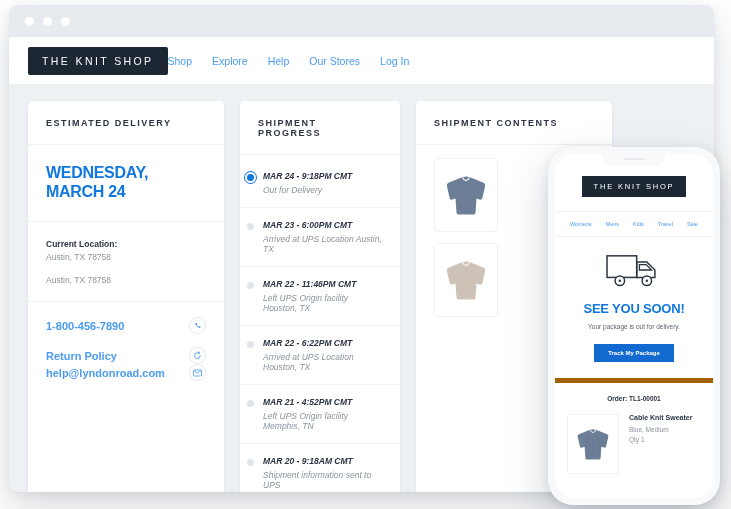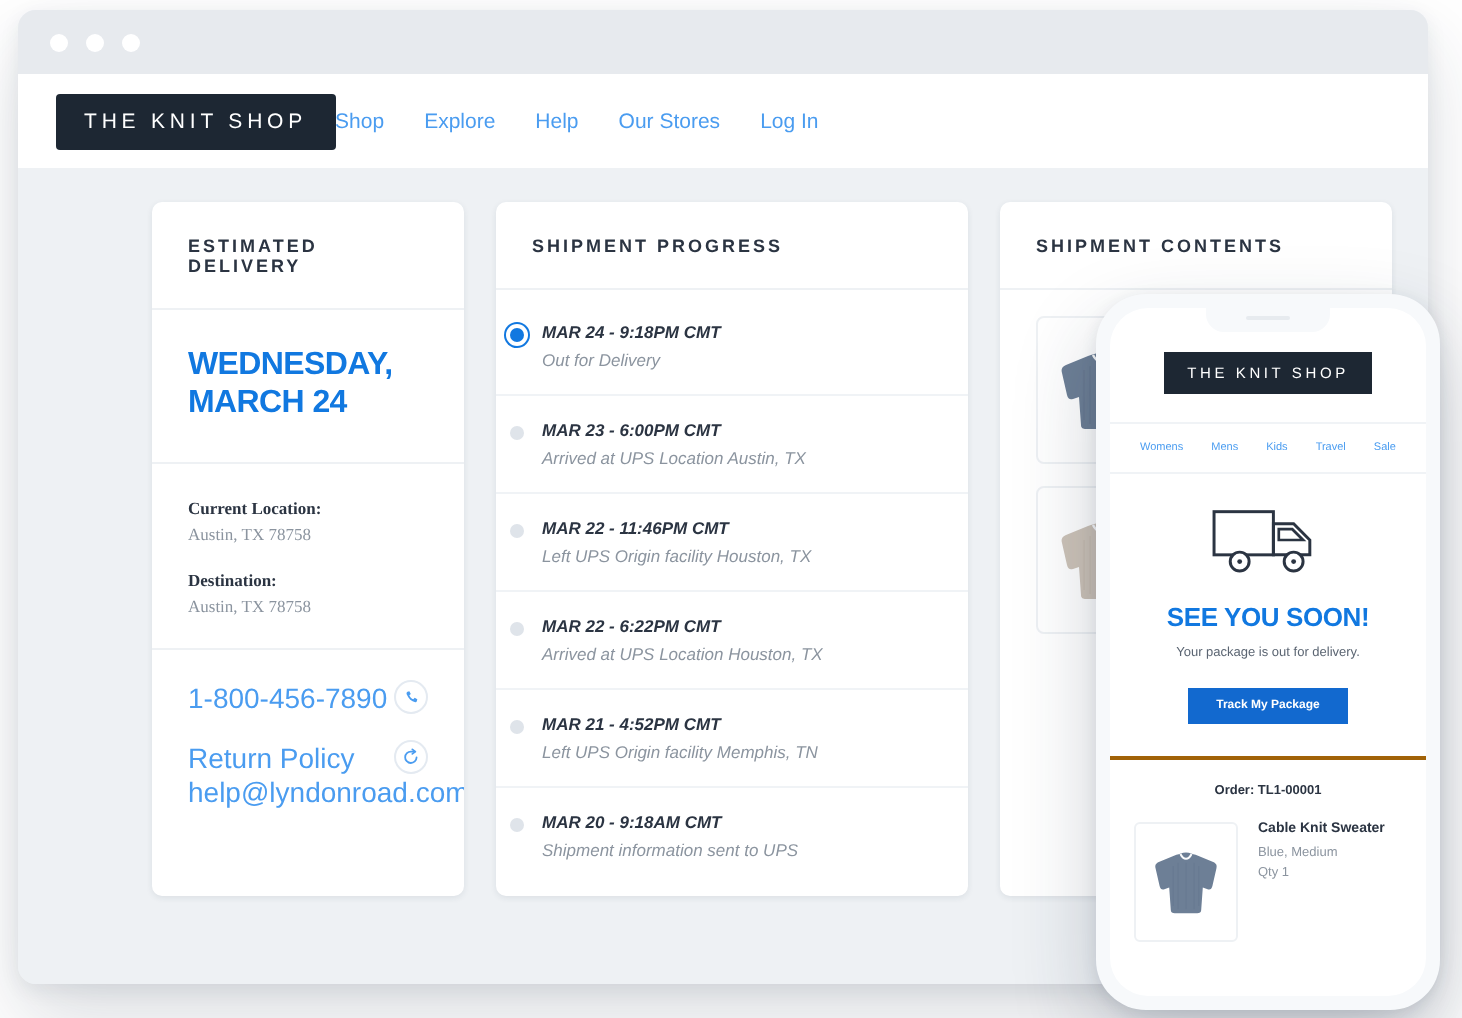--- a/index.html
+++ b/index.html
@@ -53,52 +53,52 @@
     box-shadow:0 1px 3px rgba(35,50,75,.09);
     overflow:hidden;
   }
   .card-title{
     font-size:9px;font-weight:bold;letter-spacing:1.5px;color:#2b3442;
     padding:17px 18px 16px 18px;border-bottom:1px solid #eef1f4;
     text-transform:uppercase;
   }
 
   
-  .card-delivery{width:156px;margin-left:48px;}
+  .card-delivery{width:196px;}
   .eta-block{padding:18px 18px 20px 18px;border-bottom:1px solid #eef1f4;}
   .eta{
     color:#1178e0;font-size:16px;font-weight:bold;line-height:1.2;letter-spacing:-.3px;
   }
-  .loc-block{padding:17px 18px 16px 18px;border-bottom:1px solid #eef1f4;font-family:Liberation Serif, serif;}
+  .loc-block{padding:17px 18px 16px 18px;border-bottom:1px solid #eef1f4;}
   .loc-label{font-size:8.5px;font-weight:bold;color:#2b3442;margin-bottom:3px;}
   .loc-value{font-size:8.5px;color:#8b949f;margin-bottom:13px;}
   .loc-value.last{margin-bottom:0;}
   .track-block{padding:16px 18px 15px 18px;border-bottom:1px solid #eef1f4;}
   .track-row{display:flex;align-items:center;gap:6px;margin-top:5px;}
   .ups-icon{
     width:12px;height:12px;border-radius:2px;background:#e3e7ec;
     display:flex;align-items:center;justify-content:center;
     font-size:5px;color:#9aa3ad;font-weight:bold;
   }
   .track-num{
     font-size:8.5px;color:#4a9cf0;text-decoration:underline;
   }
   .contact-block{padding:15px 18px 18px 18px;}
   .contact-row{
     display:flex;align-items:center;justify-content:space-between;margin-bottom:13px;
   }
   .contact-row.last{margin-bottom:0;}
-  .contact-row a{font-size:14px;color:#4a9cf0;text-decoration:none;}
+  .contact-row a{font-size:11px;color:#4a9cf0;text-decoration:none;font-weight:bold;}
   .c-icon{
     width:15px;height:15px;border-radius:50%;border:1px solid #e4eaf1;
     display:flex;align-items:center;justify-content:center;color:#4a9cf0;
   }
 
   
-  .card-progress{width:236px;}
+  .card-progress{width:160px;}
   .events{padding:4px 0 6px 0;}
   .event{
     display:flex;gap:9px;padding:12px 18px 12px 7px;border-bottom:1px solid #f0f3f6;font-style:italic;
   }
   .event.last{border-bottom:none;}
   .bullet{
     width:7px;height:7px;border-radius:50%;background:#dfe4ea;margin-top:3px;flex:none;
   }
   .bullet.active{background:#1178e0;box-shadow:0 0 0 2px #ffffff,0 0 0 3px #1178e0;}
   .ev-date{font-size:8.5px;font-weight:bold;color:#2b3442;margin-bottom:4px;}
@@ -139,21 +139,21 @@
     border-bottom:1px solid #f0f3f6;}
   .ph-logo{
     background:#1d2733;color:#ffffff;font-size:7.5px;letter-spacing:1.8px;
     padding:6px 12px;white-space:nowrap;
   }
   .ph-nav{
     display:flex;justify-content:space-around;padding:9px 8px;
     border-bottom:1px solid #f0f3f6;
   }
   .ph-nav a{font-size:5.5px;color:#4a9cf0;text-decoration:none;}
-  .ph-hero{padding:14px 10px 16px 10px;text-align:center;border-bottom:2px solid #a16207;}
+  .ph-hero{padding:14px 10px 16px 10px;text-align:center;border-bottom:5px solid #a16207;}
   .truck{margin:0 auto 12px auto;display:block;}
   .ph-head{font-size:13px;font-weight:bold;color:#1178e0;letter-spacing:-.2px;margin-bottom:7px;}
   .ph-sub{font-size:6.5px;color:#5b6572;margin-bottom:11px;}
   .ph-btn{
     display:inline-block;background:#1269cf;color:#ffffff;
     font-size:6px;font-weight:bold;padding:6px 14px;border:none;cursor:pointer;
   }
   .ph-order{padding:12px 10px 8px 10px;text-align:center;
     font-size:6.5px;font-weight:bold;color:#2b3442;}
   .ph-item{display:flex;gap:10px;padding:4px 12px 12px 12px;align-items:flex-start;}
@@ -195,21 +195,20 @@
           <div class="card-title">ESTIMATED DELIVERY</div>
 
           <div class="eta-block">
             <div class="eta">WEDNESDAY,</div>
             <div class="eta">MARCH 24</div>
           </div>
 
           <div class="loc-block">
             <div class="loc-label">Current Location:</div>
             <div class="loc-value">Austin, TX 78758</div>
-            <div class="loc-label">Destination:</div>
             <div class="loc-value last">Austin, TX 78758</div>
           </div>
 
 
           <div class="contact-block">
             <div class="contact-row">
               <a href="#">1-800-456-7890</a>
               <span class="c-icon">
                 <svg width="8" height="8" viewBox="0 0 12 12" aria-hidden="true">
                   <path d="M2.6 1.4 4 1l1.1 2L4 4c.4 1.3 1.7 2.6 3 3l1-1.1 2 1.1-.4 1.4c-.1.5-.6.8-1.1.7C5.6 8.6 3.4 6.4 2 3.1c-.2-.6 0-1.2.6-1.7Z" fill="#4a9cf0"></path>

